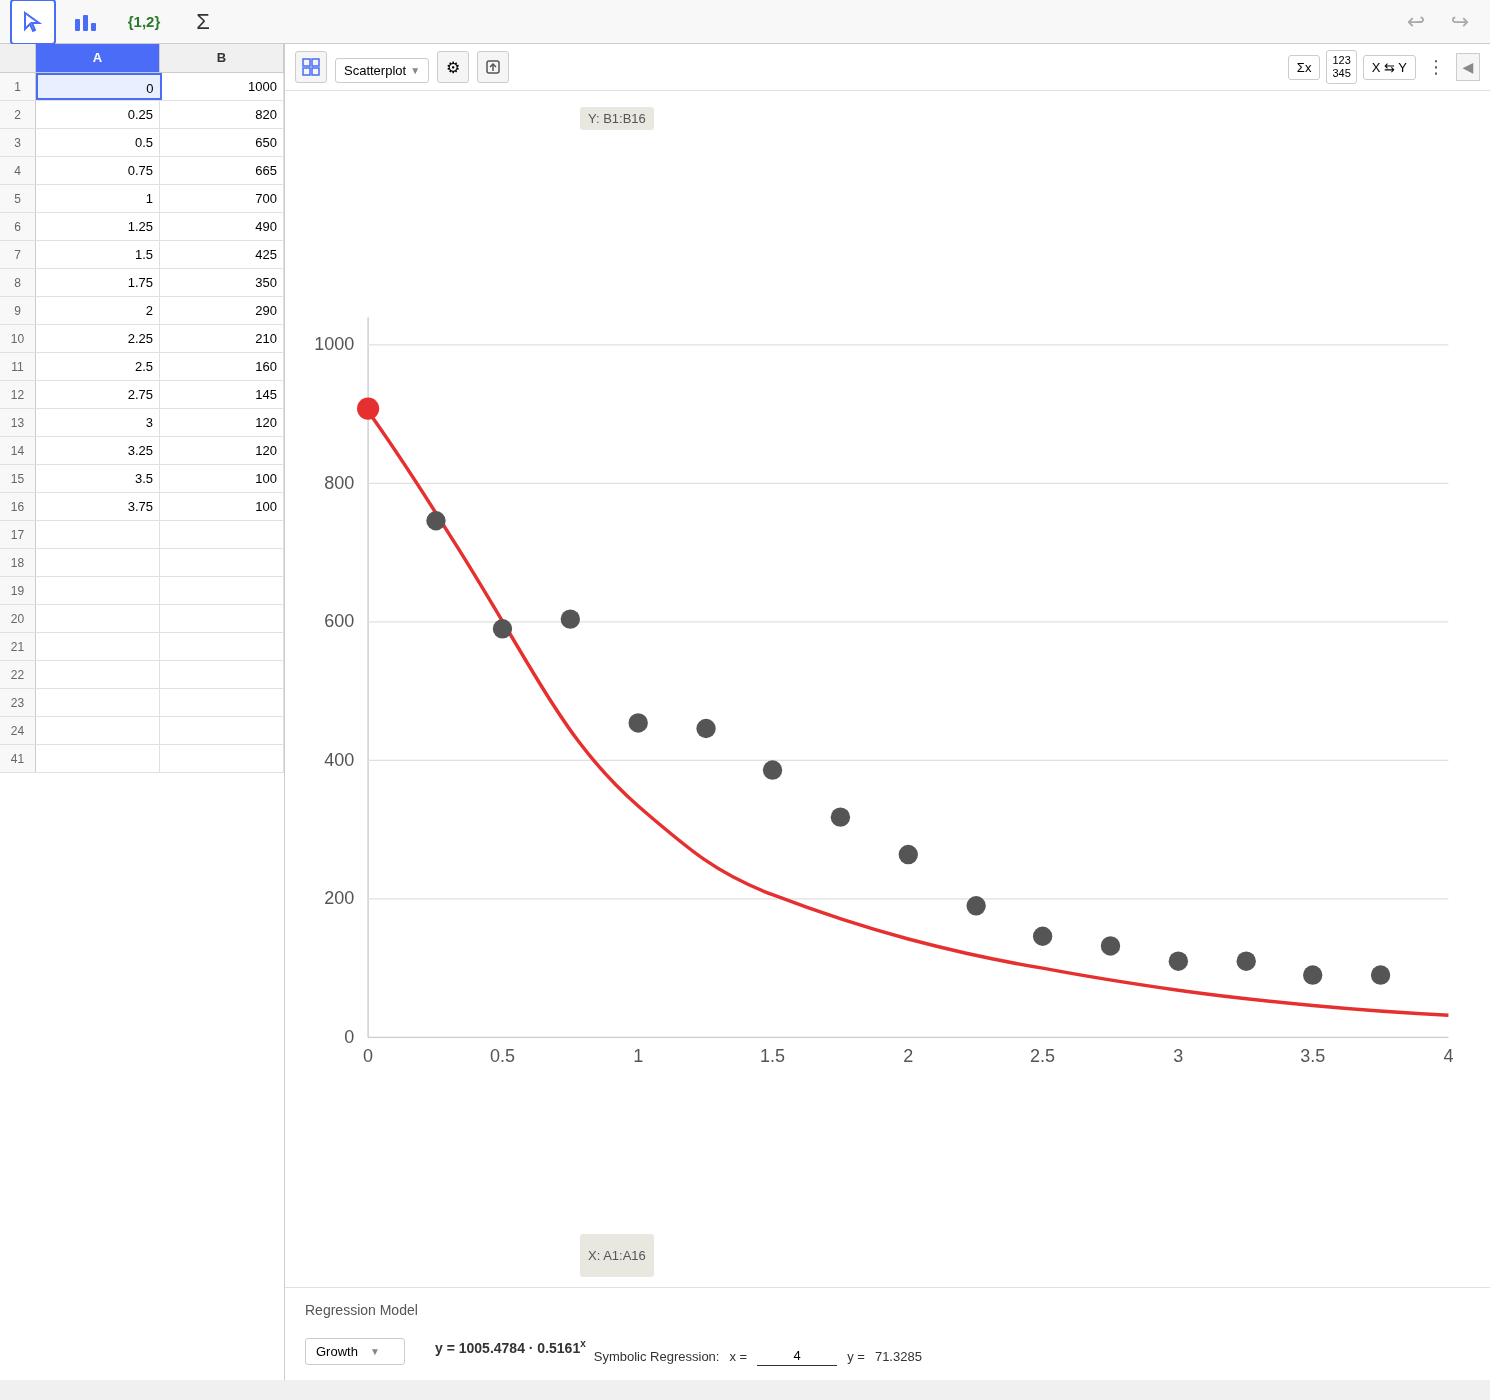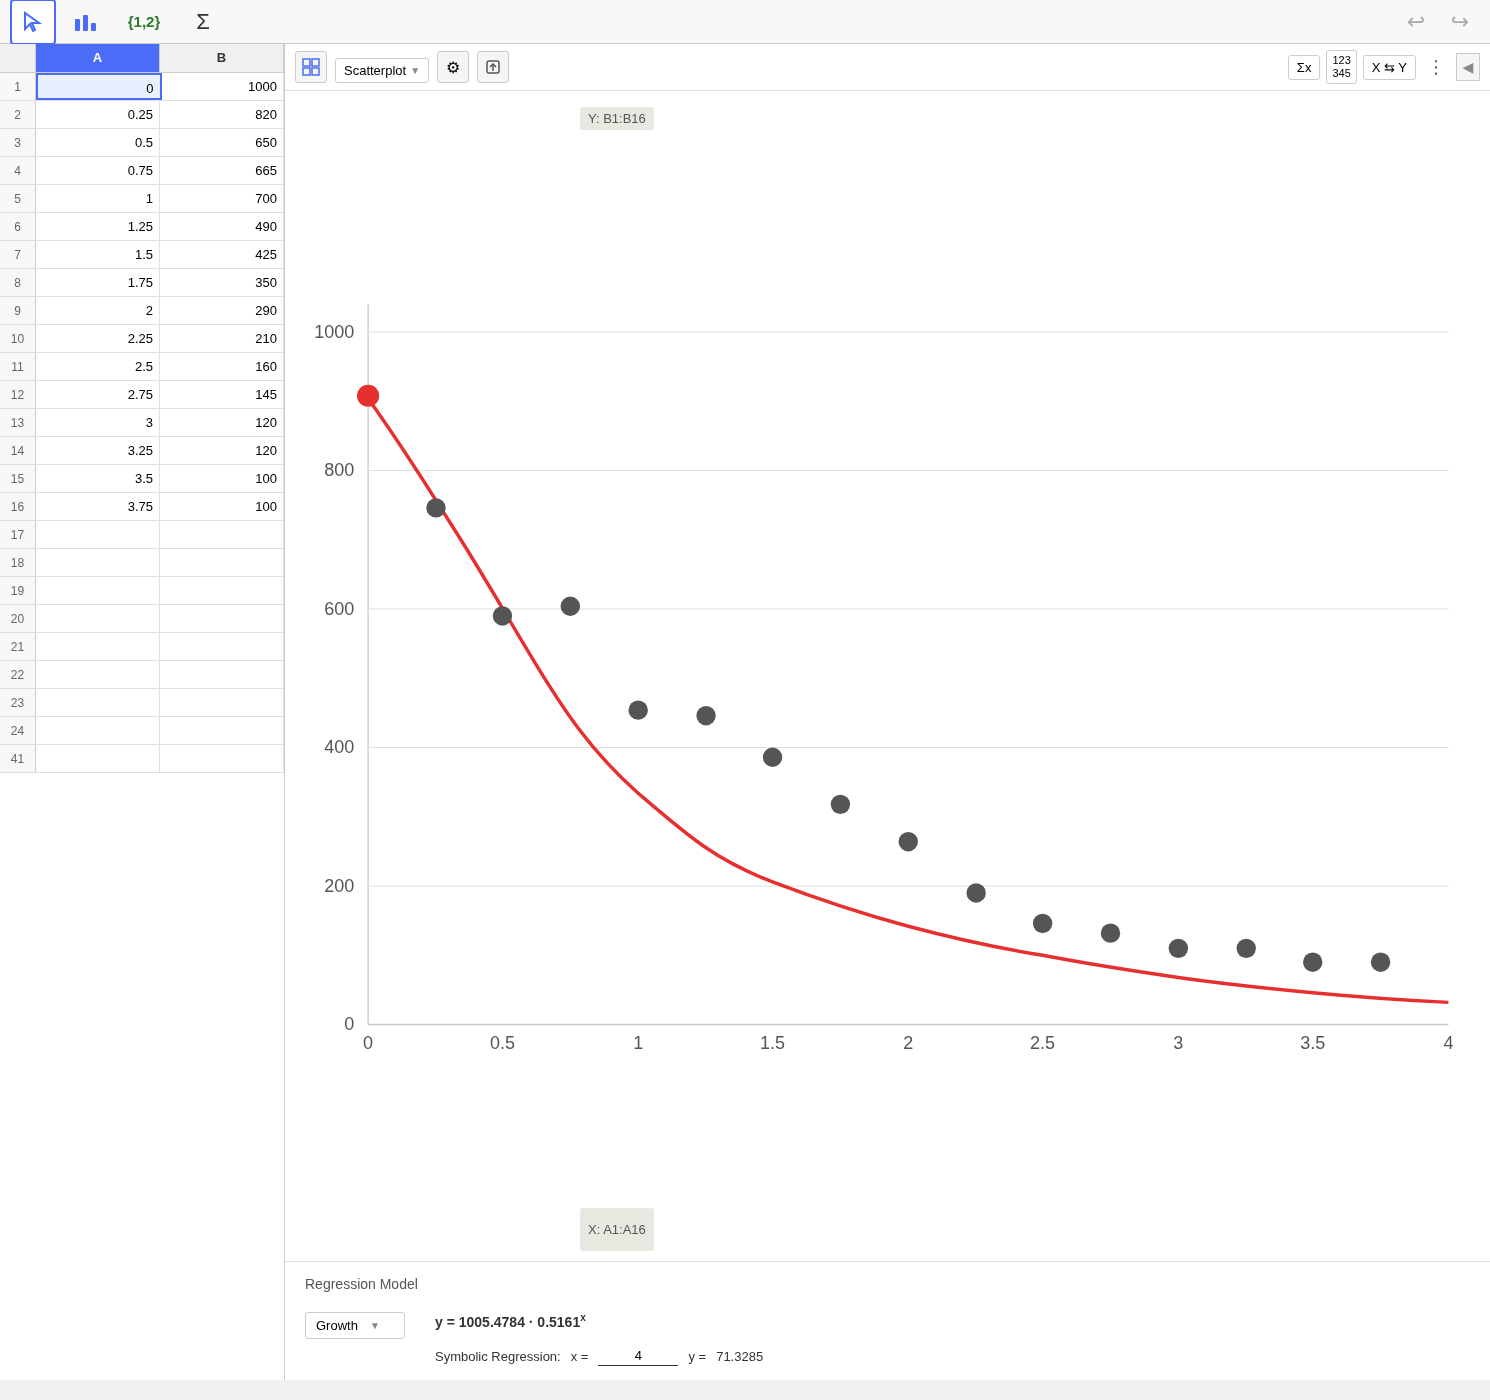--- a/index.html
+++ b/index.html
@@ -412,21 +412,21 @@
       <div class="axis-label-x">X: A1:A16</div>
     </div>
 
     <div id="regression-panel">
       <div class="regression-title">Regression Model</div>
       <div style="display:flex; align-items:flex-start; gap:30px; flex-wrap:wrap;">
         <div class="regression-type-select" style="margin-top:0;">
           <span>Growth</span>
           <span style="font-size:10px; color:#888; margin-left:8px;">▼</span>
         </div>
-        <div style="display:flex; flex-direction:column; gap:8px;">
+        <div style="display:flex; flex-direction:row; gap:8px;">
           <div class="regression-formula">
             <span>y = 1005.4784 · 0.5161</span><sup>x</sup>
           </div>
           <div class="symbolic-eval">
             <span>Symbolic Regression:</span>
             <span>x =</span>
             <input type="text" class="eval-input" value="4" style="">
             <span>y =</span>
             <span class="eval-result">71.3285</span>
           </div>

